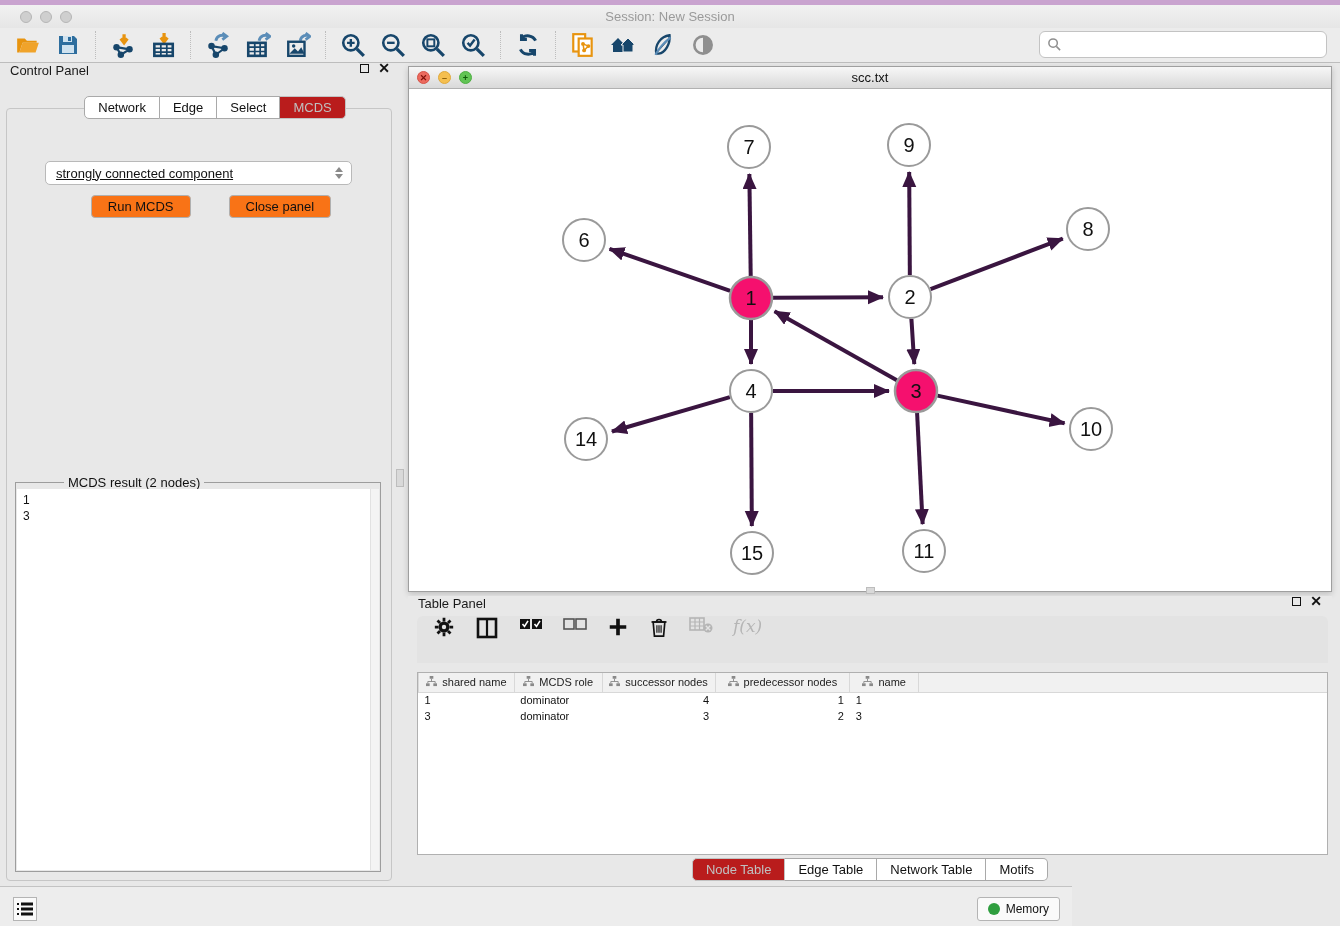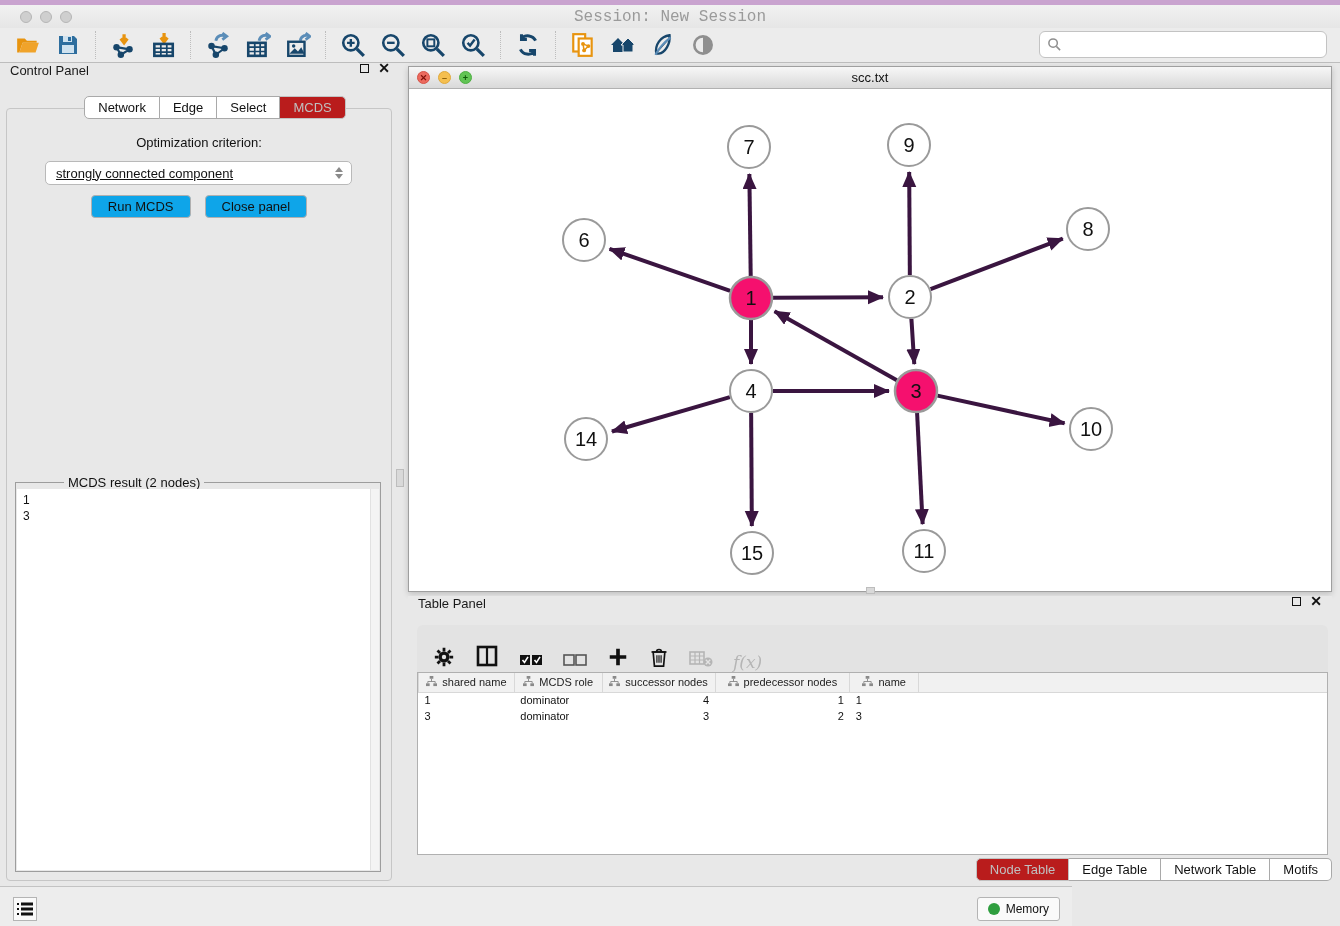--- a/index.html
+++ b/index.html
@@ -5,21 +5,21 @@
   * { margin:0; padding:0; box-sizing:border-box; }
   html,body { width:1340px; height:926px; font-family:"Liberation Sans", sans-serif; }
   .screen { position:relative; width:1340px; height:926px; background:#e8e8e8; overflow:hidden; }
 
   
   .top-strip { position:absolute; left:0; top:0; width:1340px; height:5px; background:#c9a3cf; }
   .titlebar { position:absolute; left:0; top:5px; width:1340px; height:23px;
               background:linear-gradient(#f1f1f1,#e6e6e6); display:flex; align-items:center; }
   .lights { display:flex; gap:8px; margin-left:20px; }
   .light { width:12px; height:12px; border-radius:50%; background:#cfcfcf; border:1px solid #b6b6b6; }
-  .win-title { position:absolute; left:0; right:0; text-align:center; color:#9a9a9a; font-size:16px;font-family:Liberation Mono, monospace; }
+  .win-title { position:absolute; left:0; right:0; text-align:center; color:#9a9a9a; font-size:13px; }
 
   
   .toolbar { position:absolute; left:0; top:28px; width:1340px; height:35px; background:#ececec;
              border-bottom:1px solid #bdbdbd; display:flex; align-items:center; padding-left:8px; }
   .tbtn { width:30px; height:30px; display:flex; align-items:center; justify-content:center; margin:0 5px; }
   .tsep { width:1px; height:28px; border-left:1px dotted #bdbdbd; margin:0 7px; }
   .search-wrap { position:absolute; right:13px; top:3px; width:288px; height:27px; background:#fff;
                  border:1px solid #c3c3c3; border-radius:6px; display:flex; align-items:center; }
   .search-wrap input { border:none; outline:none; flex:1; font-size:13px; background:transparent; }
   .search-wrap svg { margin:0 4px 0 7px; }
@@ -41,22 +41,22 @@
   .cp-card { position:absolute; left:6px; right:8px; top:45px; bottom:5px;
              border:1px solid #c6c6c6; border-radius:4px; background:#e8e8e8; }
   .opt-label { text-align:center; font-size:13px; margin-top:26px; color:#111; }
   .combo { position:absolute; left:38px; right:39px; top:52px; height:24px; background:#fff;
            border:1px solid #b9b9b9; border-radius:5px; display:flex; align-items:center;
            font-size:13px; padding-left:10px; color:#111;text-decoration:underline; }
   .combo .steppers { margin-left:auto; margin-right:8px; display:flex; flex-direction:column; gap:2px; }
   .tri-up { width:0; height:0; border-left:4px solid transparent; border-right:4px solid transparent; border-bottom:5px solid #8a8a8a; }
   .tri-dn { width:0; height:0; border-left:4px solid transparent; border-right:4px solid transparent; border-top:5px solid #8a8a8a; }
   .btn-row { position:absolute; left:0; right:0; top:86px; display:flex; justify-content:center; gap:14px; }
-  .pushbtn { background:#0ea5e9; border:1px solid #b0b0b0; border-radius:4px; font-size:13px;
-             font-family:"Liberation Sans", sans-serif; padding:3px 16px; color:#111; }
+  .pushbtn { background:#f97316; border:1px solid #b0b0b0; border-radius:4px; font-size:13px;
+             font-family:"Liberation Sans", sans-serif; padding:3px 16px; color:#111;margin-left:24px; }
   .result-group { position:absolute; left:8px; right:10px; top:373px; bottom:8px; border:1px solid #9d9d9d; }
   .result-title { position:absolute; left:6px; top:-8px; background:#e8e8e8; padding:0 4px; font-size:13px; color:#111;margin-left:42px; }
   .result-area { position:absolute; left:1px; right:1px; top:6px; bottom:1px; background:#fff;
                  font-size:12px; line-height:16px; padding:3px 6px; color:#111; }
   .result-scroll { position:absolute; right:1px; top:6px; bottom:1px; width:9px; background:#f4f4f4; border-left:1px solid #e2e2e2; }
 
   
   .grip-v { position:absolute; left:396px; top:469px; width:8px; height:18px; background:#d9d9d9; border:1px solid #bdbdbd; }
   .grip-h { position:absolute; left:866px; top:587px; width:9px; height:7px; background:#d9d9d9; border:1px solid #bdbdbd; }
 
@@ -68,31 +68,31 @@
   .mac { width:13px; height:13px; border-radius:50%; display:flex; align-items:center; justify-content:center;
          font-size:9px; font-weight:bold; margin-left:8px; }
   .mac.red { background:#ec6a5e; border:1px solid #d65348; color:#7e0f08; }
   .mac.yellow { background:#f5bf4f; border:1px solid #dfa93c; color:#8a5d07; }
   .mac.green { background:#61c454; border:1px solid #4eae43; color:#0f5c0a; }
   .net-title { position:absolute; left:0; right:0; text-align:center; font-size:13px; color:#111; }
   .canvas { position:absolute; left:0; top:22px; right:0; bottom:0; background:#fff; }
 
   
   .table-panel { position:absolute; left:408px; top:596px; width:924px; height:290px; background:#e8e8e8; }
-  .tp-toolbar { position:absolute; left:9px; right:4px; top:29px; height:47px; background:#e3e3e3;
-                border-radius:6px 6px 0 0; display:flex; align-items:flex-end; padding-left:16px; gap:20px; }
+  .tp-toolbar { position:absolute; left:9px; right:4px; top:20px; height:47px; background:#e3e3e3;
+                border-radius:6px 6px 0 0; display:flex; align-items:flex-start; padding-left:16px; gap:20px; }
   .tp-table-wrap { position:absolute; left:9px; right:4px; top:76px; height:183px; background:#fff;
                    border:1px solid #b0b0b0; overflow:hidden; }
   table.grid { border-collapse:collapse; font-size:11px; table-layout:fixed; }
   table.grid th { background:#f1f1f1; border:1px solid #d8d8d8; border-top:none; font-weight:normal;
                   height:19px; padding:0 2px; color:#222; }
   table.grid th .th-inner { display:flex; align-items:center; justify-content:center; gap:5px; }
   table.grid td { height:16px; padding:0 6px; color:#111; border:none; }
   td.num { text-align:right; }
-  .tp-tabs { position:absolute; left:0; right:0; bottom:5px; display:flex; justify-content:flex-end; }
+  .tp-tabs { position:absolute; left:0; right:0; bottom:5px; display:flex; justify-content:center; }
 
   
   .statusbar { position:absolute; left:0; top:886px; width:1072px; height:40px; background:#ededed; border-top:1px solid #c3c3c3; }
   .list-btn { position:absolute; left:13px; top:10px; width:24px; height:24px; background:#fafafa;
               border:1px solid #b4b4b4; display:flex; align-items:center; justify-content:center; }
   .mem-btn { position:absolute; right:12px; top:10px; height:24px; background:#fafafa; border:1px solid #b4b4b4;
              border-radius:3px; display:flex; align-items:center; gap:6px; padding:0 10px; font-size:12px; color:#111; }
   .mem-dot { width:12px; height:12px; border-radius:50%; background:#2f9e3f; }
   .fx { font-family:"DejaVu Serif", serif; font-style:italic; font-size:17px; color:#b5b5b5; }
 </style>
@@ -251,21 +251,20 @@
         <span class="close-x">✕</span>
       </span>
     </div>
     <div class="cp-tabs">
       <span class="tab">Network</span>
       <span class="tab">Edge</span>
       <span class="tab">Select</span>
       <span class="tab active">MCDS</span>
     </div>
     <div class="cp-card">
-      <div class="opt-label">Optimization criterion:</div>
       <div class="combo">
         <span>strongly connected component</span>
         <span class="steppers">
             <span class="tri-up"></span>
             <span class="tri-dn"></span>
           </span>
       </div>
       <div class="btn-row">
         <button class="pushbtn">Run MCDS</button>
         <button class="pushbtn">Close panel</button>

